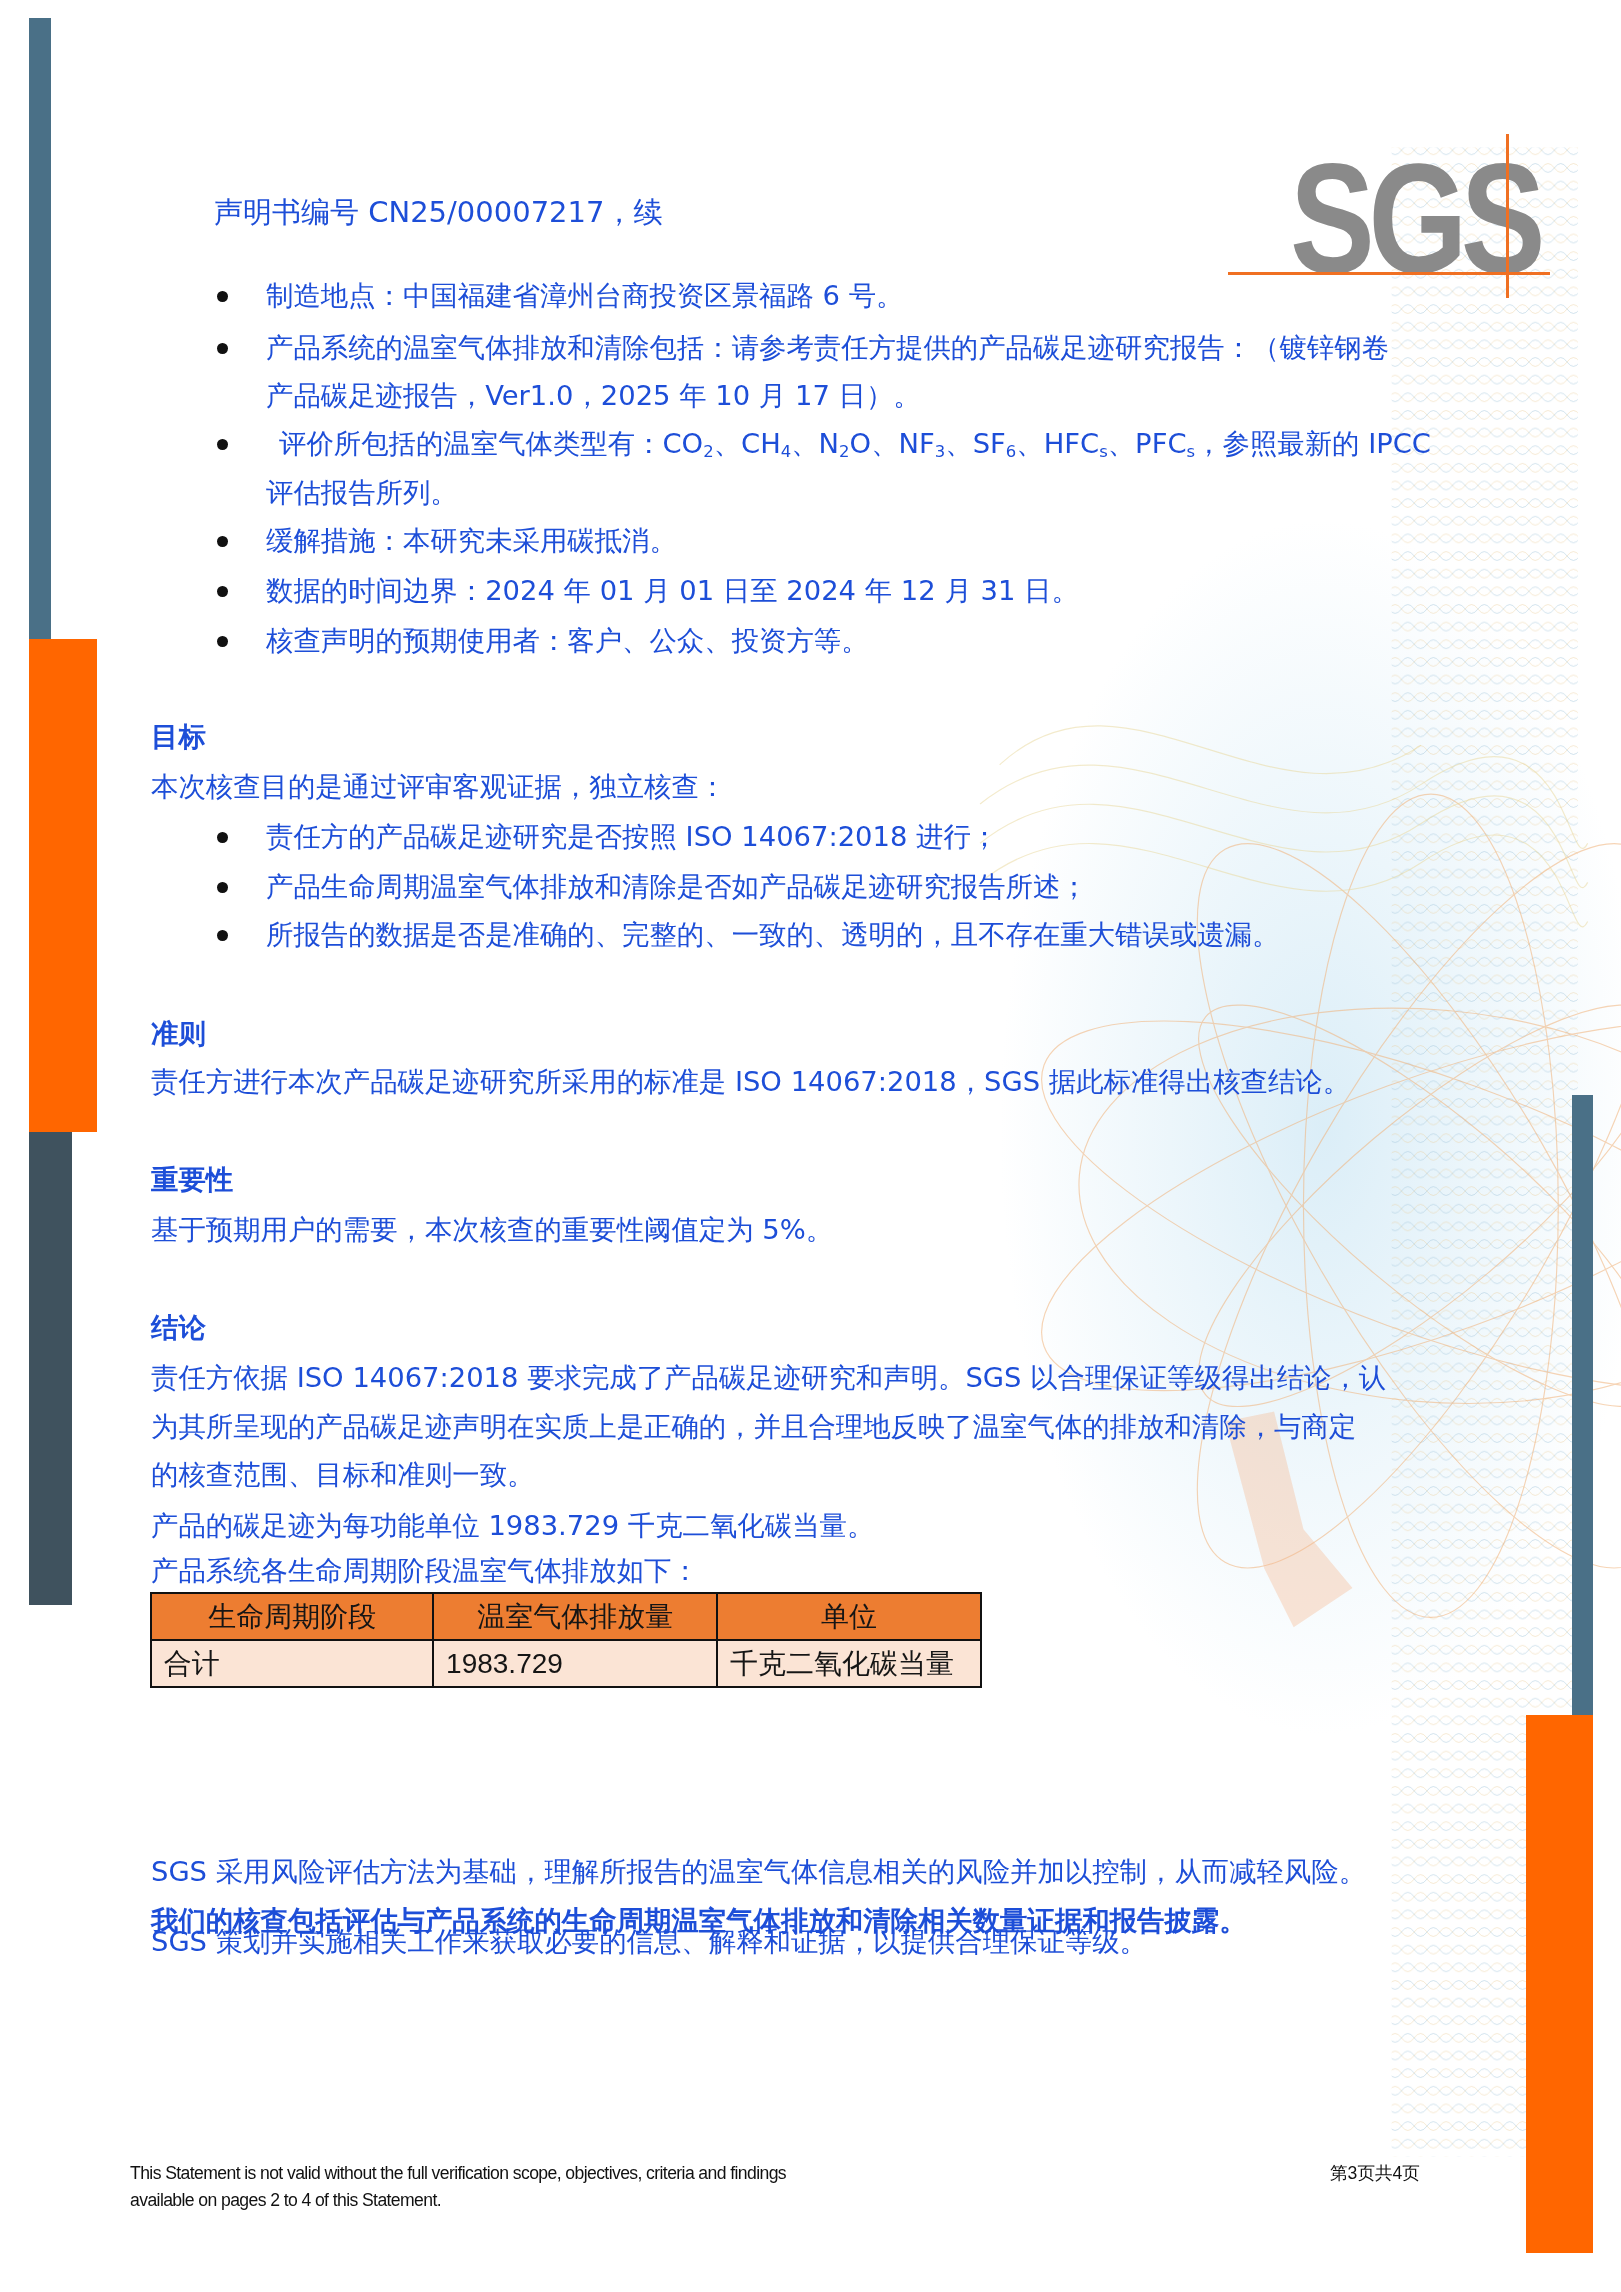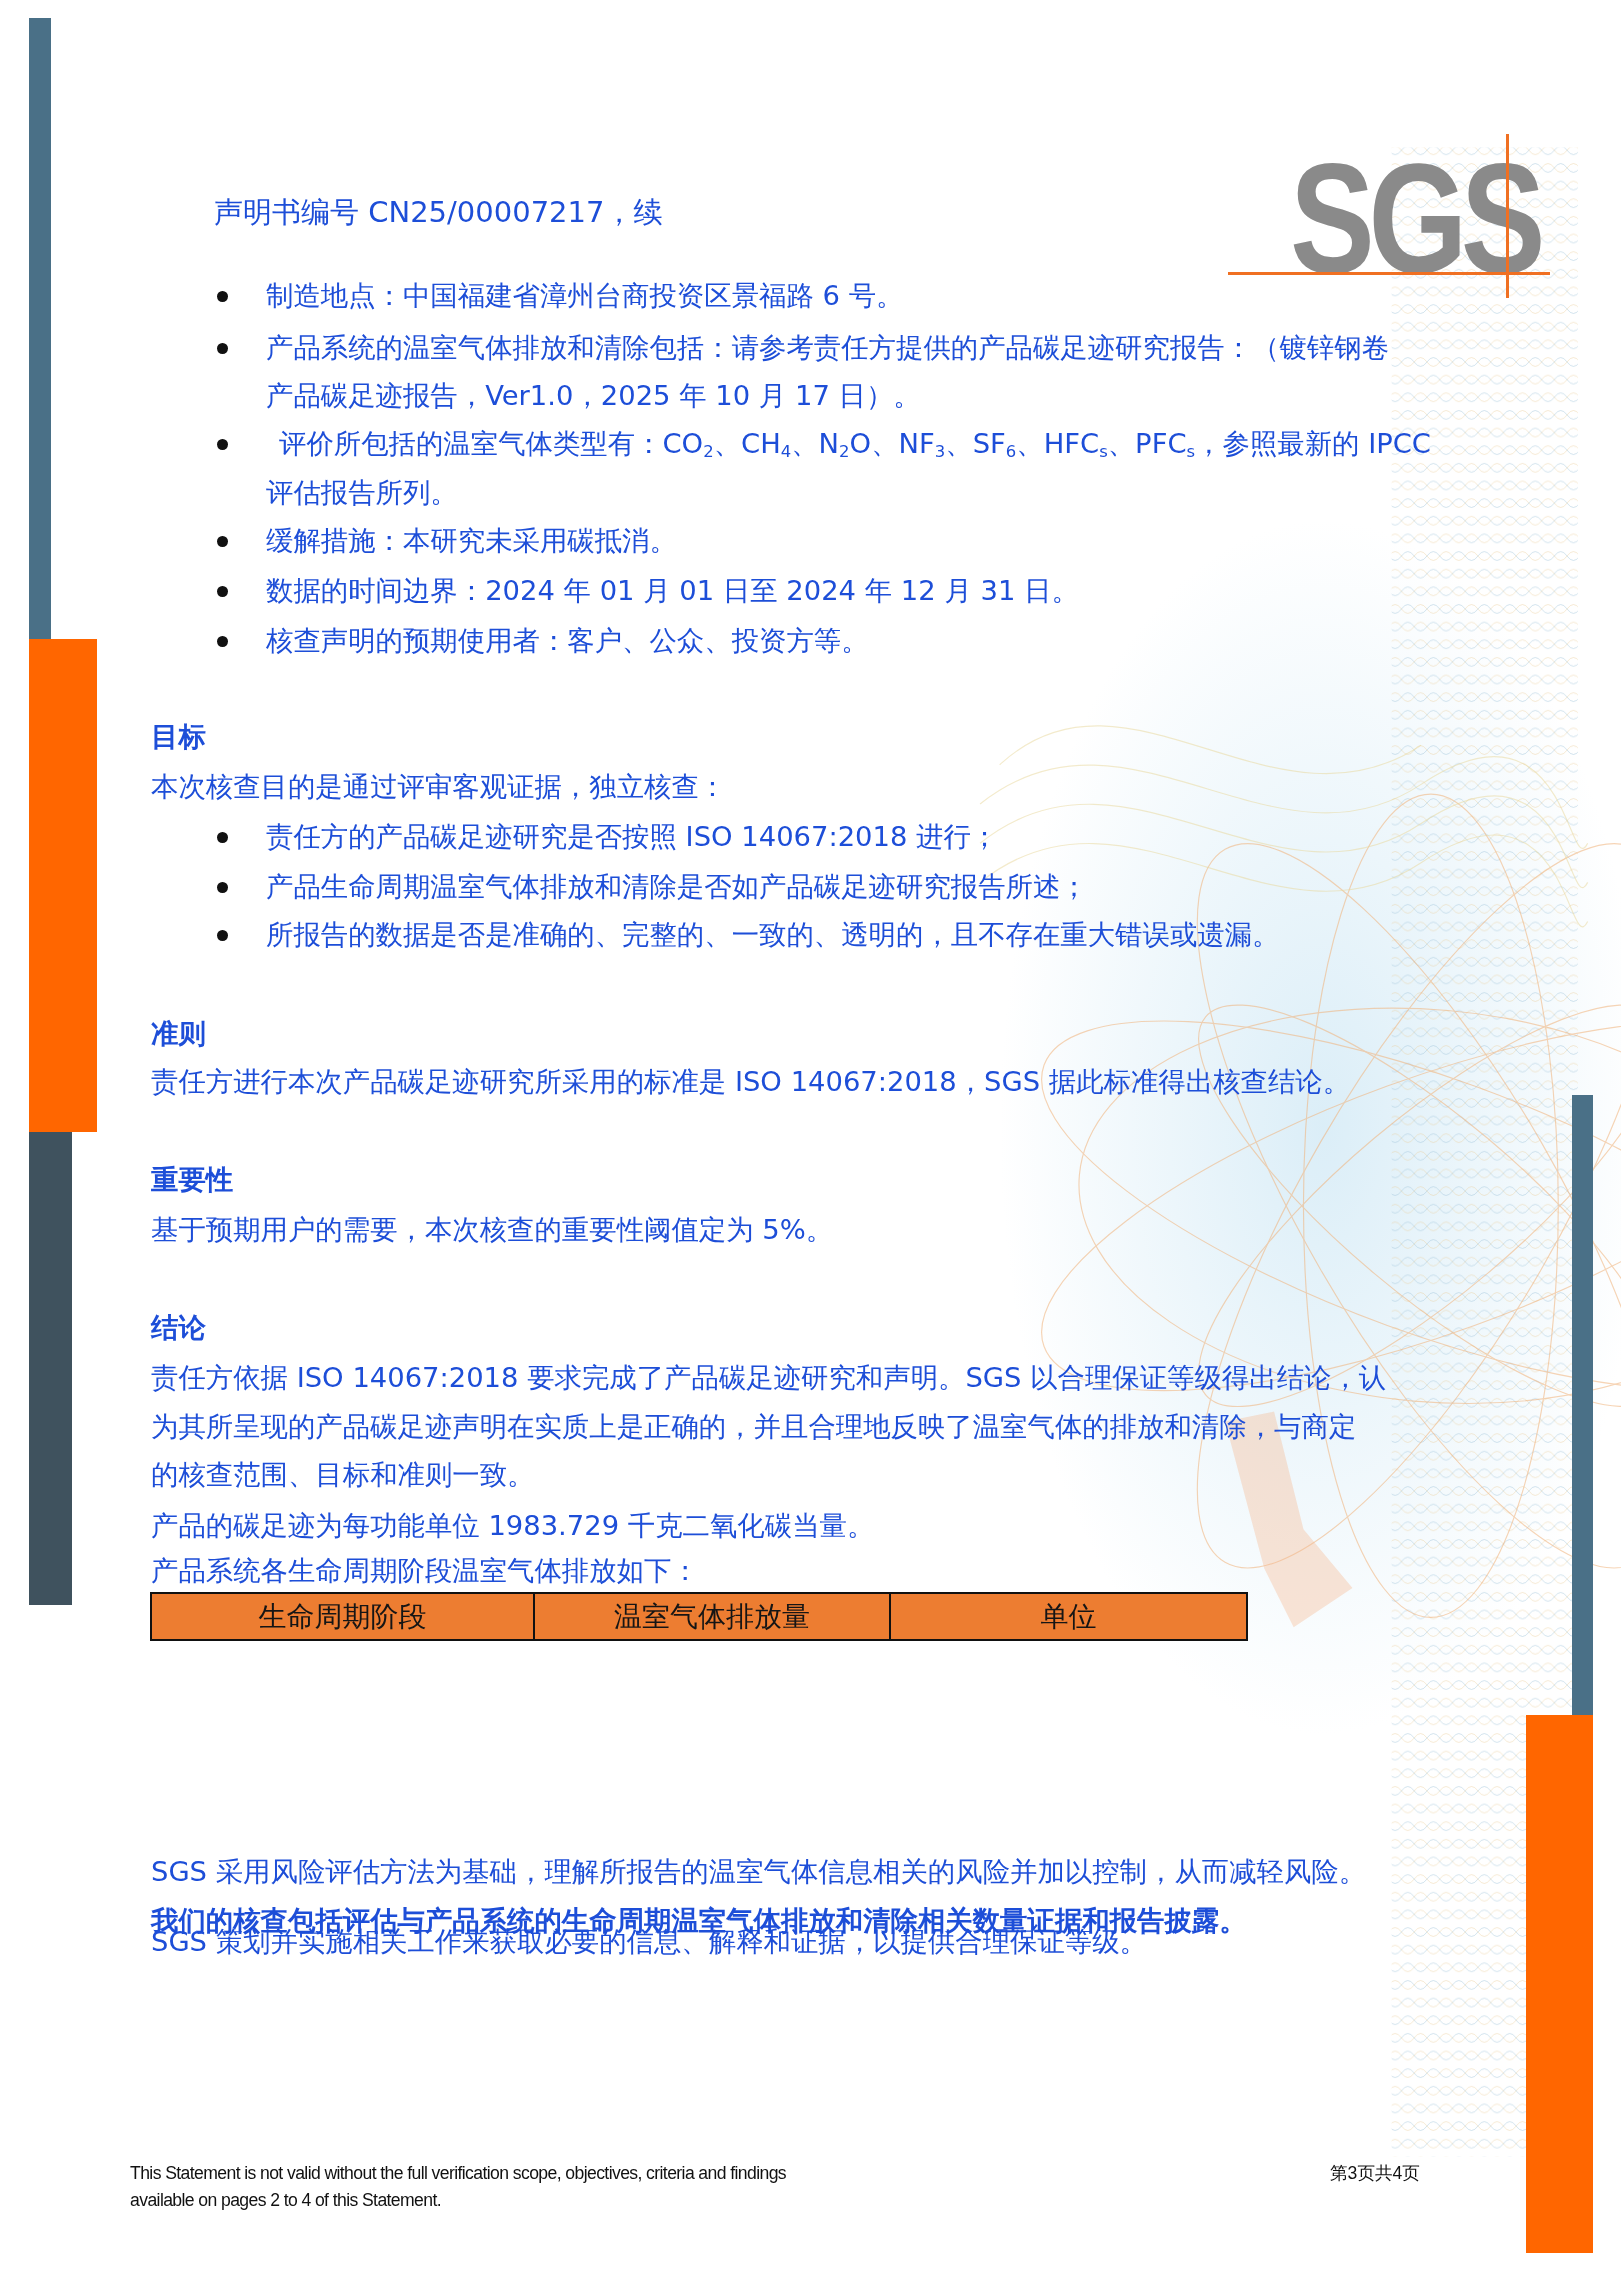--- a/index.html
+++ b/index.html
@@ -6,21 +6,21 @@
   body { width:1621px; height:2293px; position:relative; background:#ffffff; overflow:hidden;
          font-family:"DejaVu Sans", "Liberation Sans", sans-serif; color:#111; }
   .abs { position:absolute; }
   .bar { position:absolute; }
   .wm { position:absolute; left:0; top:0; width:1621px; height:2293px; pointer-events:none; }
   .line { position:absolute; font-size:27.4px; line-height:35px; white-space:nowrap; color:#1d4ed8; }
   .heading { font-weight:bold; }
   .bullet-dot { position:absolute; width:10.8px; height:10.8px; border-radius:50%; background:#111; }
   .logo-text { position:absolute; left:1290px; top:145px; font-family:"Liberation Sans", sans-serif; font-weight:bold;
                font-size:155px; line-height:147px; color:#8a8a8a; letter-spacing:-7.8px; transform:scaleX(0.82); transform-origin:left top; }
-  table.ghg { position:absolute; left:150px; top:1592px; width:1098px; border-collapse:collapse; font-size:28px; }
+  table.ghg { position:absolute; left:150px; top:1592px; width:832px; border-collapse:collapse; font-size:28px; }
   table.ghg td, table.ghg th { border:2.9px solid #111; height:45px; padding:0 11.8px; font-weight:normal; text-align:left; color:#151515; }
   table.ghg th { background:#ed7d31; text-align:center; }
   table.ghg tr.total td { background:#fbe4d5; }
   .num { font-family:"Liberation Sans", sans-serif; }
   .footer { position:absolute; font-family:"Liberation Sans", sans-serif; font-size:17.6px; line-height:26.5px; color:#111; }
   sub { font-size:0.6em; vertical-align:-0.25em; line-height:0; }
 </style>
 </head>
 <body>
 
@@ -127,20 +127,25 @@
       <col style="width:352px">
       <col style="width:327px">
       <col style="width:328px">
     </colgroup>
   <tbody>
       <tr>
     <th>生命周期阶段</th>
     <th>温室气体排放量</th>
     <th>单位</th>
   </tr>
+  <tr class="total">
+    <td>合计</td>
+    <td class="num">1983.729</td>
+    <td>千克二氧化碳当量</td>
+  </tr>
 </tbody>
   </table>
 
 <div>
   <div class="line" style="left:151px;top:1854px;">SGS 采用风险评估方法为基础，理解所报告的温室气体信息相关的风险并加以控制，从而减轻风险。</div>
   <div class="line" style="left:151px;top:1903px;font-weight:bold;">我们的核查包括评估与产品系统的生命周期温室气体排放和清除相关数量证据和报告披露。</div>
   <div class="line" style="left:151px;top:1924px;">SGS 策划并实施相关工作来获取必要的信息、解释和证据，以提供合理保证等级。</div>
 </div>
 
 <div class="footer" style="left:130px;top:2160px;letter-spacing:-0.6px;">This Statement is not valid without the full verification scope, objectives, criteria and findings</div>

